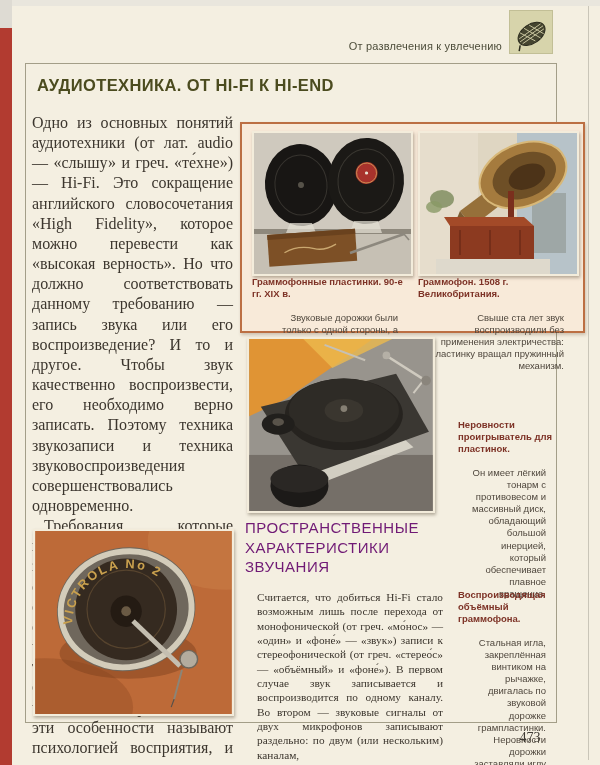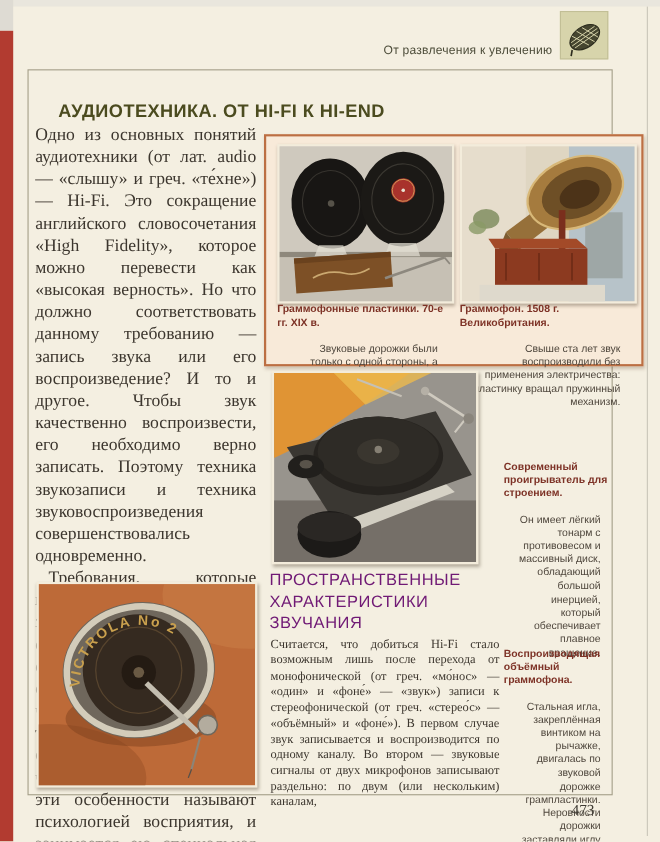--- a/index.html
+++ b/index.html
@@ -60,21 +60,21 @@
 
   .section-heading{
     position:absolute;left:245px;top:518px;width:215px;
     font-size:15px;color:#701a75;line-height:1.3;letter-spacing:0.5px;
   }
   .section-col{
     position:absolute;left:245px;top:578px;width:210px;
     font-family:"Liberation Serif",serif;font-size:11.3px;line-height:1.27;
     color:#3c362e;text-align:justify;
   }
-  .section-col p{margin:1px;}
+  .section-col p{margin:12px;}
   .page-number{
     position:absolute;left:500px;top:730px;width:60px;text-align:center;
     font-family:"Liberation Serif",serif;font-size:14px;color:#3f3b34;
   }
 </style>
 </head>
 <body>
 
 <div class="top-sliver"></div>
 <div class="page-edge-strip-top"></div>
@@ -95,21 +95,21 @@
           <line x1="18" y1="14.2" x2="26" y2="31.6"></line>
           <line x1="24" y1="14.5" x2="31" y2="30"></line>
       </g>
       <path d="M 5 26 L 1 30" stroke="#2c2c1e" stroke-width="1.5" fill="none"></path>
     </g>
   </svg>
 </div>
 
 <div class="content-box"></div>
 
-<h1 class="article-title" style="margin:16px;">АУДИОТЕХНИКА. ОТ HI-FI К HI-END</h1>
+<h1 class="article-title" style="margin:0;">АУДИОТЕХНИКА. ОТ HI-FI К HI-END</h1>
 
 <div class="body-col">
   <p>Одно из основных понятий аудиотехники (от лат. audio — «слышу» и греч. «те́хне») — Hi-Fi. Это сокращение английского словосочетания «High Fidelity», которое можно перевести как «высокая верность». Но что должно соответствовать данному требованию — запись звука или его воспроизведение? И то и другое. Чтобы звук качественно воспроизвести, его необходимо верно записать. Поэтому техника звукозаписи и техника звуковоспроизведения совершенствовались одновременно.</p>
   <p class="indent">Требования, которые предъявляют к качеству звукотехнического оборудования, во многом определяются особенностями человеческого слуха, а точнее — строением уха и свойствами психики человека. В широком смысле эти особенности называют психологией восприятия, и занимается ею специальная наука — психоакустика (от греч. «психе́» — «душа» и «акустико́с» — «слуховой»). Теперь точно известно, что человек ориентируется в пространстве по звуку: даже с завязанными глазами он в состоянии определить, откуда доносится звук — сзади или сбоку, находится его собеседник в комнате или в подземном переходе.</p>
   <p class="indent">С осмысления и учёта этих факторов и начинается Hi-Fi, т. е. высокая точность передачи речи и музыки техническими средствами.</p>
 </div>
 
 <div class="photo-panel">
   <div class="ph1 photo-frame">
     <svg width="157" height="141" viewBox="0 0 157 141">
@@ -161,21 +161,21 @@
       <rect x="30" y="93" width="84" height="33" fill="#8c3a20"></rect>
       <g stroke="#5e2312" stroke-width="1">
         <line x1="40" y1="97" x2="40" y2="122"></line>
           <line x1="70" y1="97" x2="70" y2="122"></line>
           <line x1="100" y1="97" x2="100" y2="122"></line>
       </g>
       <rect x="16" y="126" width="114" height="15" fill="#ded9cc"></rect>
     </svg>
   </div>
   <div class="cap1">
-    <p class="cap-title">Граммофонные пластинки. 70-е гг. XIX в.</p>
+    <p class="cap-title">Граммофонные пластинки. 90-е гг. XIX в.</p>
     <p class="cap-body">Звуковые дорожки были только с одной стороны, а игла по ним двигалась от центра к краю.</p>
   </div>
   <div class="cap2">
     <p class="cap-title">Граммофон. 1508 г. Великобритания.</p>
     <p class="cap-body">Свыше ста лет звук воспроизводили без применения электричества: пластинку вращал пружинный механизм.</p>
   </div>
 </div>
 
 <div class="turntable-photo photo-frame">
   <svg width="184" height="172" viewBox="0 0 190 178">
@@ -195,21 +195,21 @@
     <ellipse cx="98" cy="74" rx="20" ry="12" fill="#3a362f"></ellipse>
     <circle cx="98" cy="72" r="3.5" fill="#857f73"></circle>
     <ellipse cx="30" cy="88" rx="17" ry="11" fill="#211f1c"></ellipse>
     <ellipse cx="30" cy="86" rx="6" ry="4" fill="#59534a"></ellipse>
     <ellipse cx="52" cy="152" rx="30" ry="22" fill="#1c1a18"></ellipse>
     <ellipse cx="52" cy="145" rx="30" ry="14" fill="#2a2724"></ellipse>
   </svg>
 </div>
 
 <div class="cap3">
-  <p class="cap-title">Современный проигрыватель для строением.</p>
+  <p class="cap-title">Неровности проигрыватель для пластинок.</p>
   <p class="cap-body">Он имеет лёгкий тонарм с противовесом и массивный диск, обладающий большой инерцией, который обеспечивает плавное вращение.</p>
 </div>
 
 <div class="section-heading">ПРОСТРАНСТВЕННЫЕ ХАРАКТЕРИСТИКИ ЗВУЧАНИЯ</div>
 
 <div class="section-col">
   <p>Считается, что добиться Hi-Fi стало возможным лишь после перехода от монофонической (от греч. «мо́нос» — «один» и «фоне́» — «звук») записи к стереофонической (от греч. «стерео́с» — «объёмный» и «фоне́»). В первом случае звук записывается и воспроизводится по одному каналу. Во втором — звуковые сигналы от двух микрофонов записывают раздельно: по двум (или нескольким) каналам,</p>
 </div>
 
 <div class="victrola-photo photo-frame">

